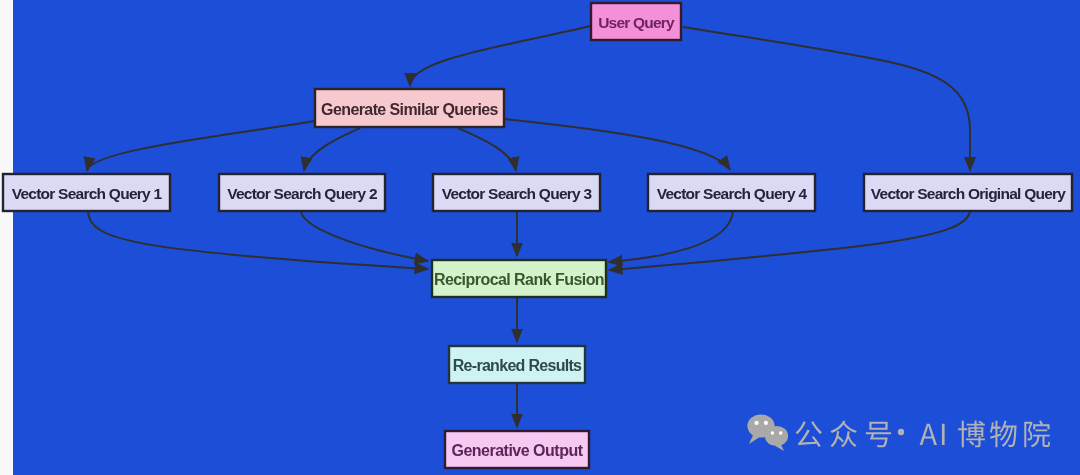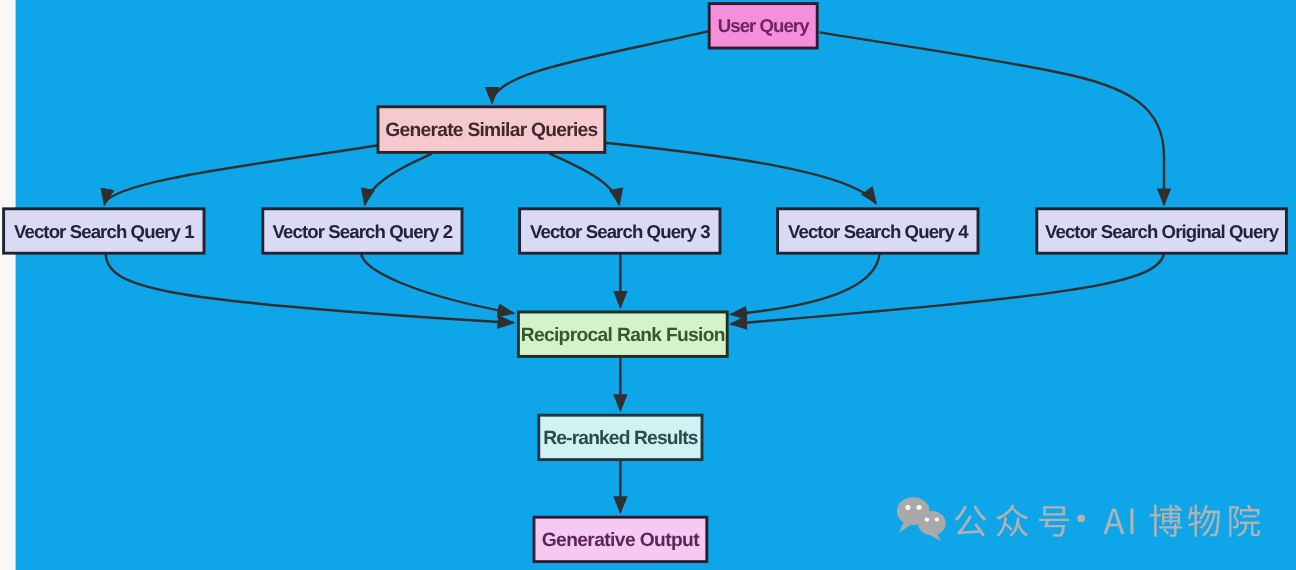--- a/index.html
+++ b/index.html
@@ -1,15 +1,15 @@
 <!DOCTYPE html>
 <html><head><meta charset="utf-8">
 <style>
 html,body{margin:0;padding:0;background:#ffffff;}
-#c{position:relative;width:1080px;height:475px;background:#0ea5e9;overflow:hidden;}
+#c{position:relative;width:1080px;height:475px;background:#1d4ed8;overflow:hidden;}
 #strip{position:absolute;left:0;top:0;width:13px;height:475px;background:#f8f8f8;}
 svg{position:absolute;left:0;top:0;filter:blur(0.45px);}
 </style></head>
 <body>
 <div id="c">
 <div id="strip"></div>
 <svg width="1080" height="475" font-family="Liberation Sans, sans-serif">
 <defs>
 <marker id="arw" viewBox="0 0 10 10" refX="9" refY="5" markerWidth="7.5" markerHeight="7.5" orient="auto-start-reverse">
 <path d="M0,1 L10,5 L0,9 z" fill="#2f2f2f"></path>

